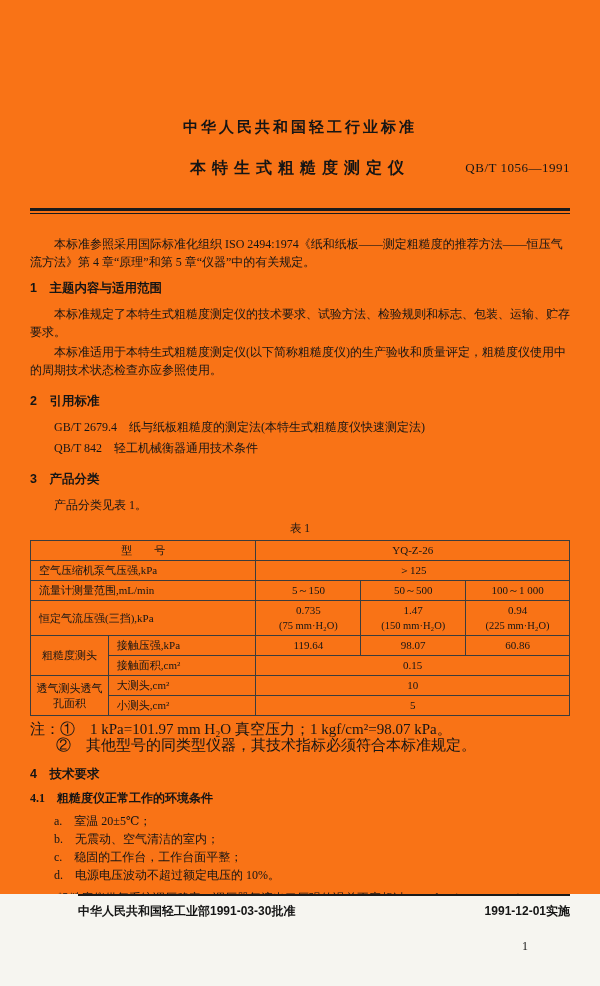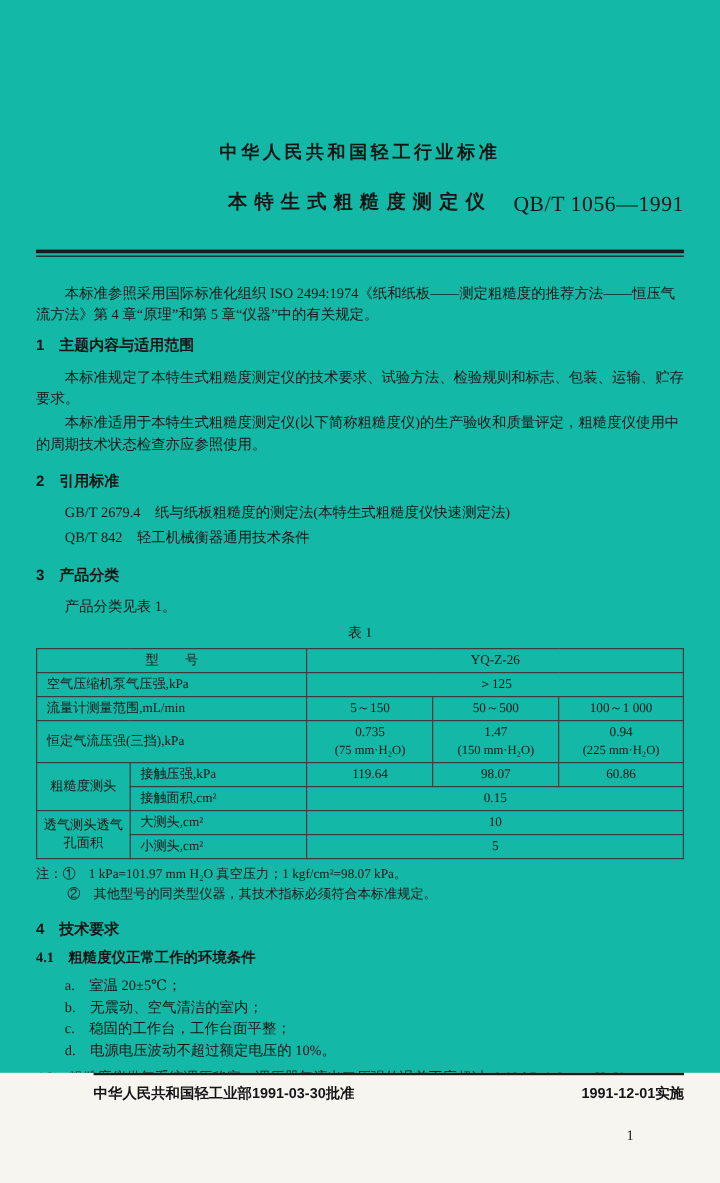--- a/index.html
+++ b/index.html
@@ -1,34 +1,34 @@
 <!DOCTYPE html>
 <html><head>
 <meta charset="utf-8">
 <style>
   * { box-sizing: border-box; }
   html, body { margin: 0; padding: 0; background: #e9e8e3; }
   .page {
     width: 600px; height: 986px;
-    background: #14b8a6;
+    background: #f97316;
     position: relative;
     overflow: hidden;
     font-family: "Liberation Serif", "DejaVu Serif", serif;
     color: #151515;
   }
   
   .org-line {
     position: absolute; top: 118px; left: 30px; right: 30px;
     text-align: center;
     font-family: "Liberation Sans", "DejaVu Sans", sans-serif;
     font-weight: bold; font-size: 15px; letter-spacing: 3px;
   }
   .std-no {
     position: absolute; top: 160px; right: 30px;
-    font-size: 18px; letter-spacing: 0.5px; text-align: right;
+    font-size: 13px; letter-spacing: 0.5px; text-align: right;
   }
   .doc-title {
     position: absolute; top: 158px; left: 30px; right: 30px;
     text-align: center;
     font-family: "Liberation Sans", "DejaVu Sans", sans-serif;
     font-weight: bold; font-size: 16px; letter-spacing: 6px;
   }
   .rule-thick { position: absolute; top: 208px; left: 30px; right: 30px; height: 2.5px; background: #1b1b1b; }
   .rule-thin  { position: absolute; top: 213px; left: 30px; right: 30px; height: 1px;   background: #1b1b1b; }
 
@@ -55,21 +55,21 @@
   table.spec td {
     border: 1px solid #3c3c3c;
     text-align: center;
     padding: 2px 3px;
     line-height: 15px;
   }
   table.spec td.lbl { text-align: left; padding-left: 8px; }
   table.spec td.lbl-c { text-align: center; }
   .cell-sub { font-size: 10.5px; }
 
-  .notes { font-size: 11px; line-height: 16px; margin-top: 5px; }
+  .notes { font-size: 15px; line-height: 16px; margin-top: 5px; }
   .note-2 { padding-left: 26px; }
 
   .clause-41 {
     font-family: Liberation Serif, serif;
     font-weight: bold; font-size: 12px; margin: 0 0 5px;
   }
   .env-item { padding-left: 24px; margin: 0; }
   .clause-42 { margin-top: 5px; }
 
   

